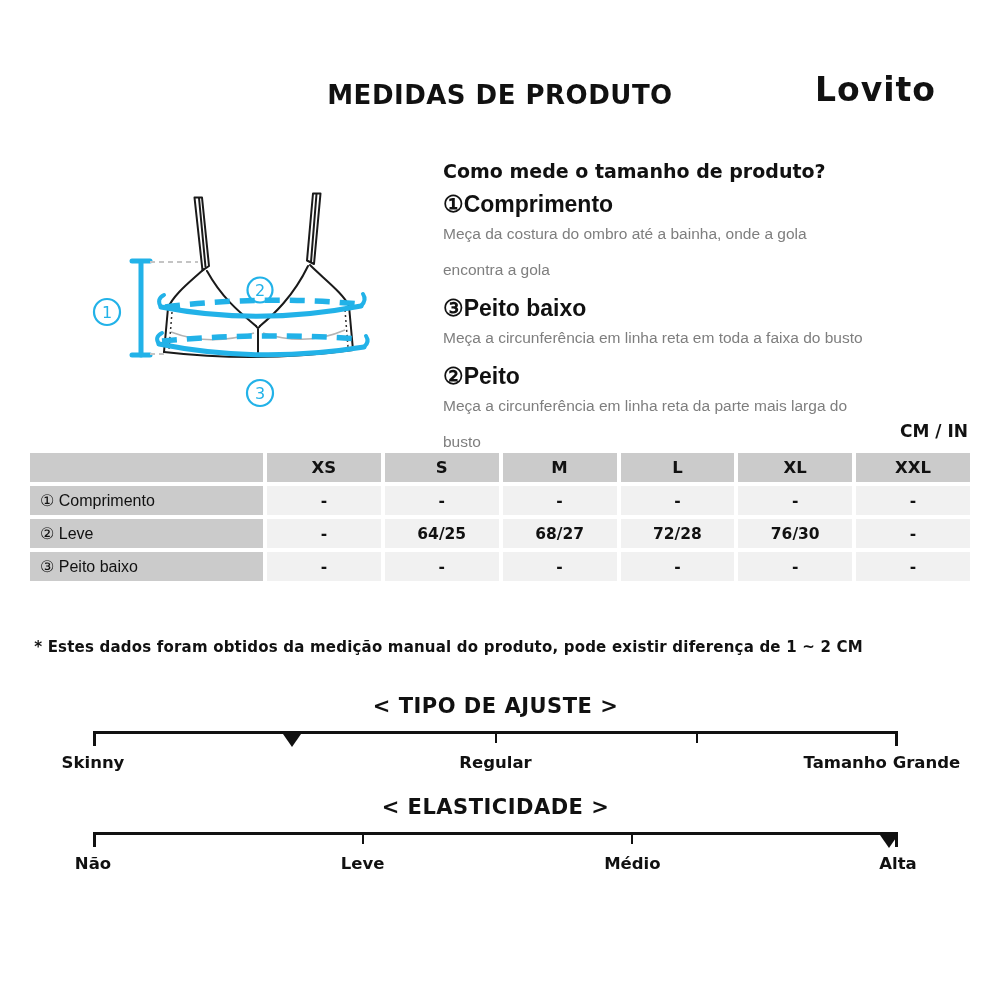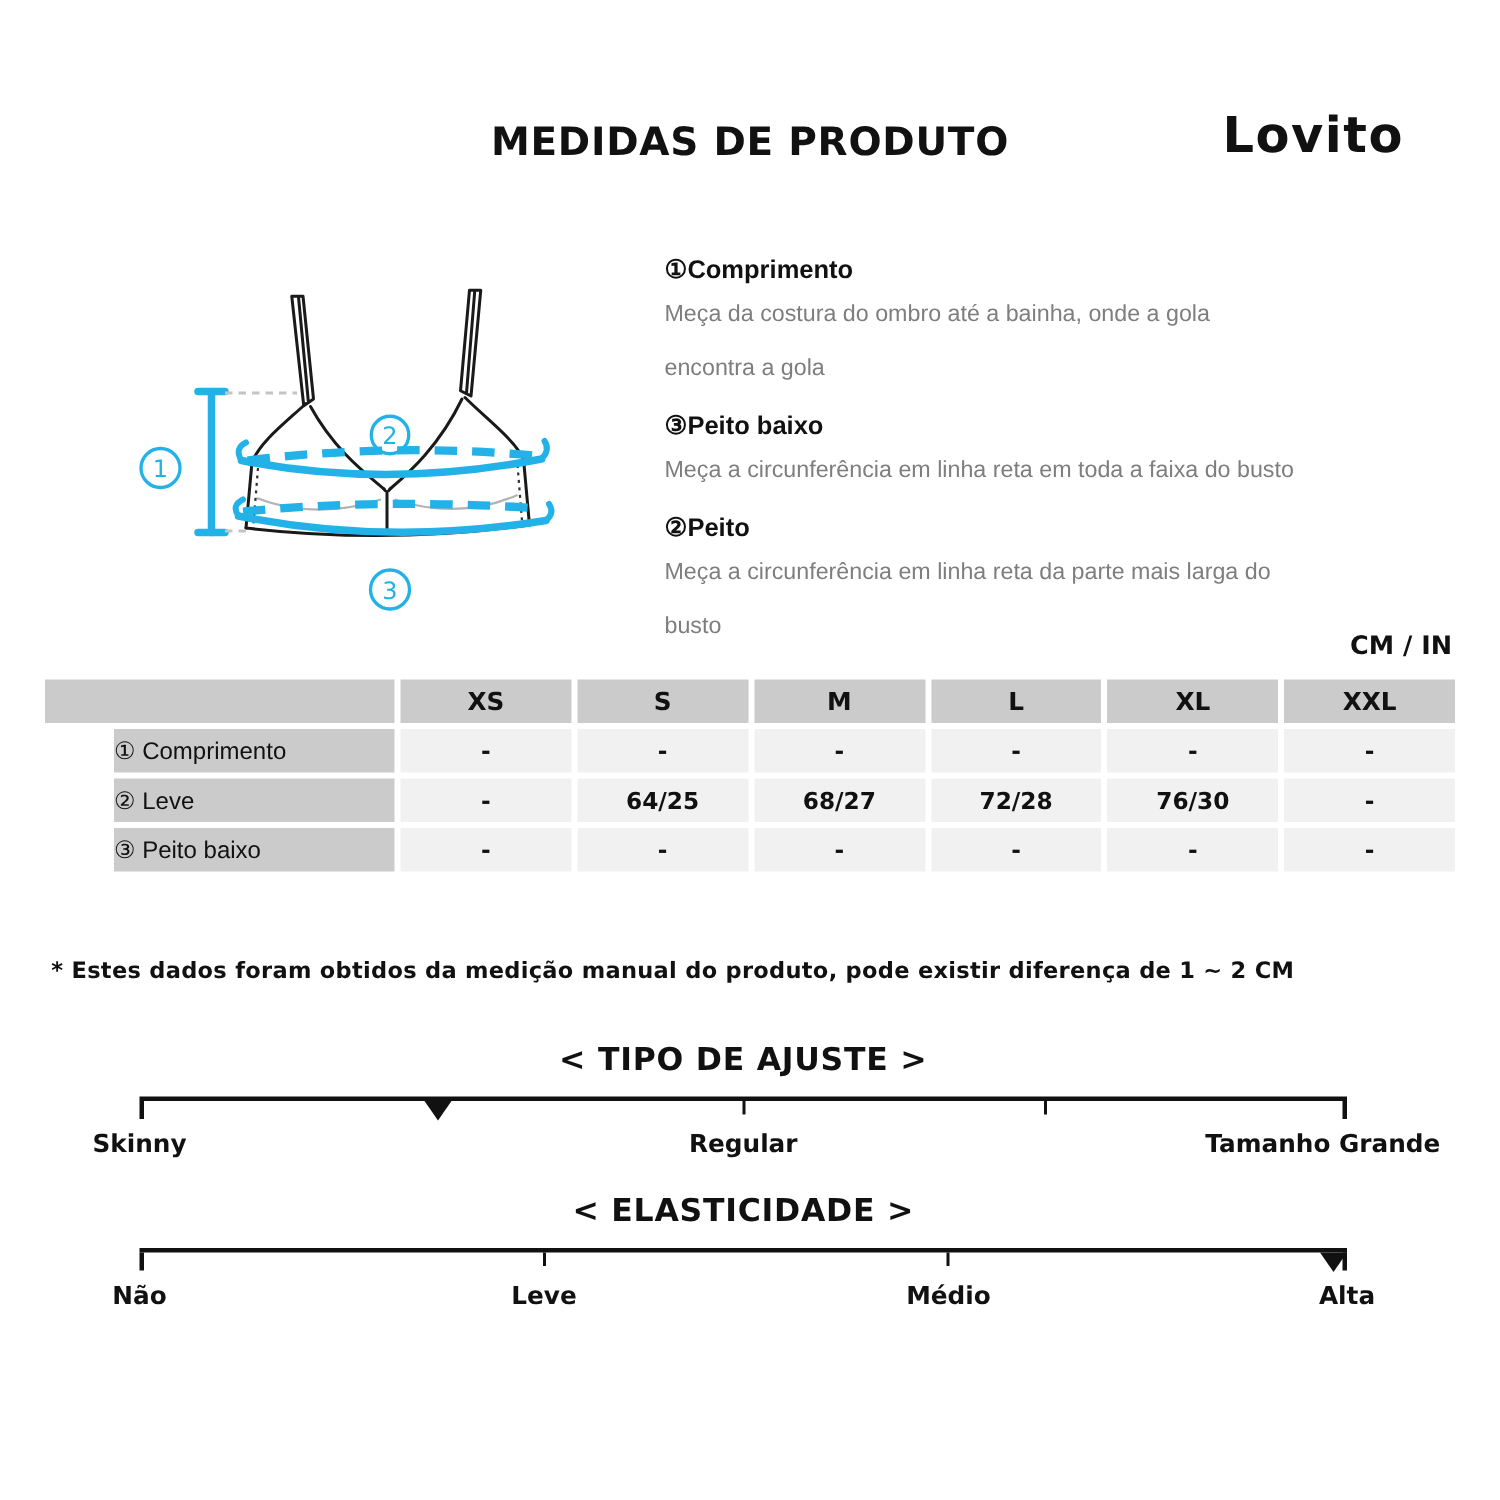--- a/index.html
+++ b/index.html
@@ -12,34 +12,34 @@
   .brand-logo { position:absolute; top:70px; right:64px; font-size:33px; font-weight:700;
                 letter-spacing:1px; }
 
   
   .diagram { position:absolute; top:150px; left:58px; width:392px; height:272px; }
 
   
   .guide { position:absolute; top:160px; left:443px; width:480px; }
   .guide-heading { font-size:19px; font-weight:700; margin-bottom:10px; }
   .guide-item { margin-bottom:2px; }
-  .item-heading { font-family:"Liberation Sans", sans-serif; font-size:17px; font-weight:700;
+  .item-heading { font-family:"Liberation Sans", sans-serif; font-size:23px; font-weight:700;
                   margin-top:8px; line-height:24px; }
   .item-desc { font-family:"Liberation Sans", sans-serif; font-size:15.5px; color:#7e7e7e;
                line-height:36px; white-space:pre-line; }
 
   
   .unit-label { position:absolute; top:421px; right:32px; font-size:17px; font-weight:700; }
   .size-table { position:absolute; top:453px; left:30px; width:940px;
                 display:grid; grid-template-columns:233px repeat(6,1fr);
                 grid-auto-rows:29px; gap:4px; }
   .cell { display:flex; align-items:center; justify-content:center; }
   .cell.head { background:#cbcbcb; font-weight:700; font-size:16.5px; }
   .cell.rowlabel { background:#cbcbcb; font-family:"Liberation Sans", sans-serif;
-                   font-size:16px; justify-content:flex-start; padding-left:0;margin-left:46px; }
+                   font-size:16px; justify-content:flex-start; padding-left:10px; }
   .cell.val { background:#f1f1f1; font-weight:700; font-size:15.5px; }
 
   
   .footnote { position:absolute; top:638px; left:0; width:897px; text-align:center;
               font-size:15px; font-weight:700; letter-spacing:0.2px; }
 
   
   .scale { position:absolute; left:93px; width:805px; }
   #fit-scale { top:694px; }
   #elasticity-scale { top:795px; }
@@ -114,20 +114,21 @@
     <circle cx="202" cy="243" r="13"></circle>
   </g>
   <g fill="#22b2e8" font-size="16" text-anchor="middle" font-family="DejaVu Sans, sans-serif">
     <text x="49" y="168">1</text>
     <text x="202" y="146">2</text>
     <text x="202" y="249">3</text>
   </g>
 </svg>
 
 <div class="guide">
+  <div class="guide-heading">Como mede o tamanho de produto?</div>
 
   <div class="guide-item">
     <div class="item-heading"><span>①</span><span>Comprimento</span></div>
     <div class="item-desc">Meça da costura do ombro até a bainha, onde a gola
 encontra a gola</div>
   </div>
 
   <div class="guide-item">
     <div class="item-heading"><span>③</span><span>Peito baixo</span></div>
     <div class="item-desc">Meça a circunferência em linha reta em toda a faixa do busto</div>

